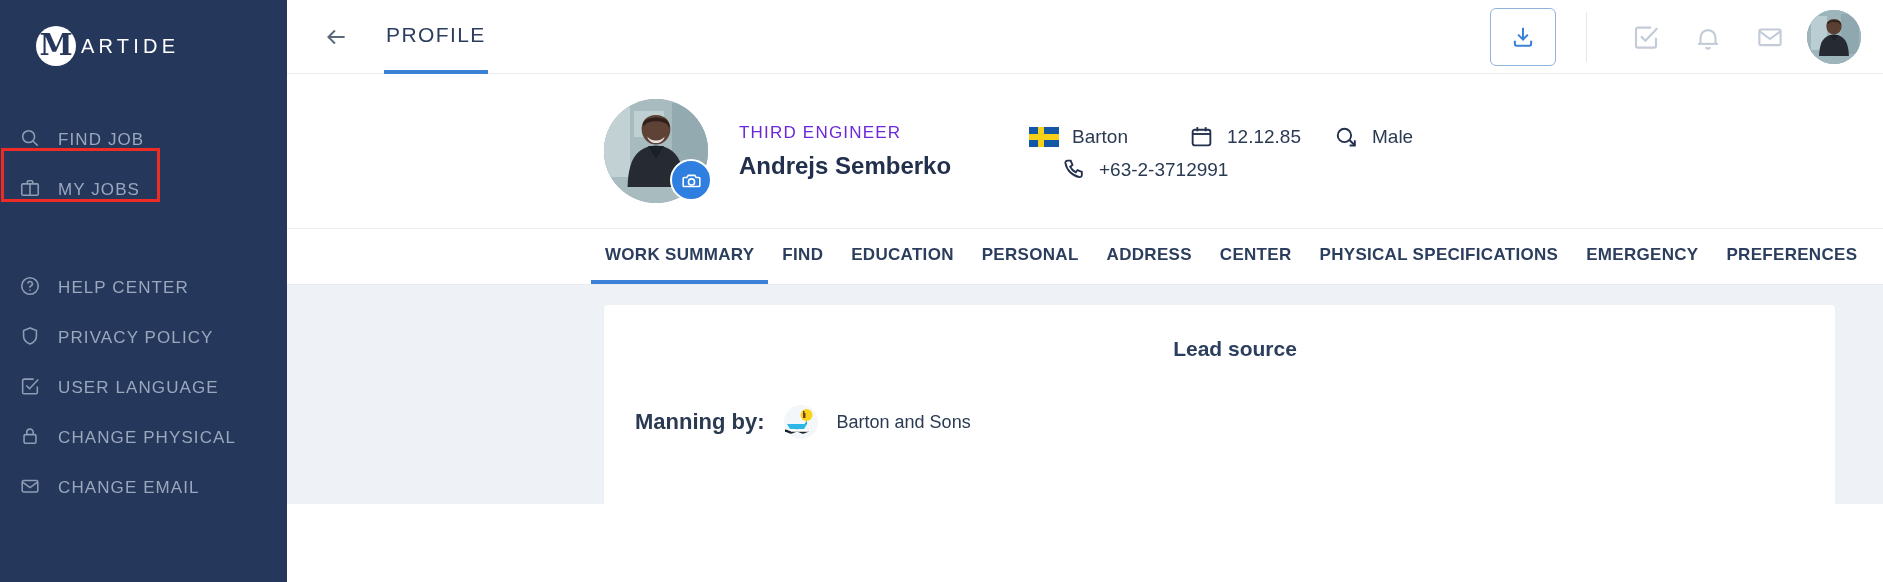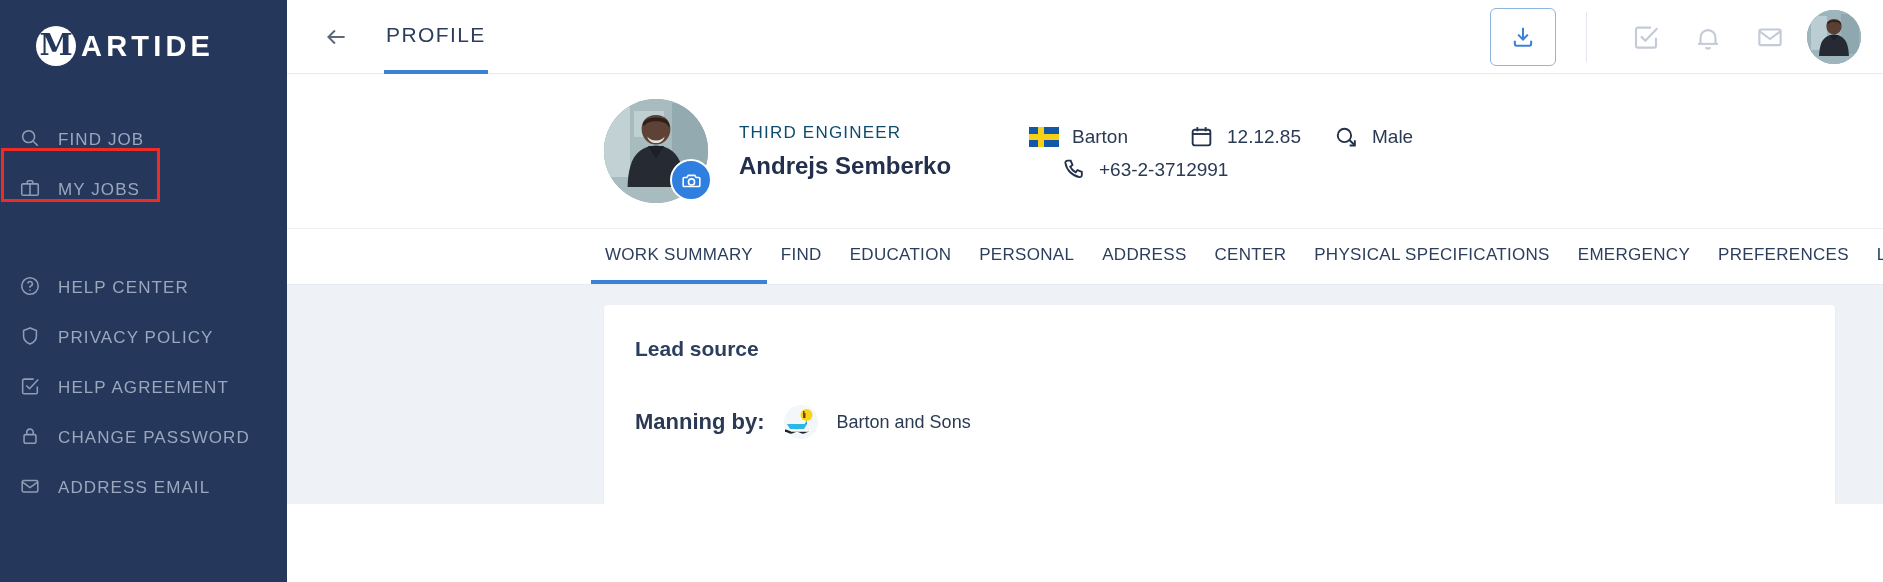--- a/index.html
+++ b/index.html
@@ -32,23 +32,23 @@
     flex: 0 0 40px;
   }
   .brand-mark span {
     font-size: 30px; line-height: 1; font-weight: 700;
     color: #25385c;
     font-family: "DejaVu Serif", serif;
     margin-top: -2px;
   }
   .brand-word {
     color: #ffffff;
-    font-size: 29px;
+    font-size: 20px;
     letter-spacing: 4.2px;
-    font-weight: 700;
+    font-weight: 400;
     margin-left: 2px;
   }
   .nav { margin-top: 26px; }
   .nav-item {
     display: flex; align-items: flex-end;
     gap: 16px;
     height: 50px;
     padding-left: 18px;
     color: #9aa7bd;
     font-size: 17px;
@@ -130,21 +130,21 @@
   .cam-badge {
     position: absolute; right: -4px; bottom: 2px;
     width: 42px; height: 42px; border-radius: 50%;
     background: #2f7fe0;
     display: flex; align-items: center; justify-content: center;
     cursor: pointer;
     border: 2px solid #fff;
   }
   .identity { margin-left: 31px; width: 290px; flex: 0 0 290px; }
   .role {
-    color: #0c4a6e; font-size: 17px; letter-spacing: 1.2px;
+    color: #6d28d9; font-size: 17px; letter-spacing: 1.2px;
     margin-bottom: 9px;
   }
   .pname { color: #22304d; font-size: 24px; font-weight: 700; }
 
   .meta { display: flex; flex-direction: column; gap: 8px; padding-top: 4px; }
   .meta-row { display: flex; align-items: center; }
   .meta-item { display: flex; align-items: center; gap: 13px; }
   .meta-item .mtxt { color: #2b3a53; font-size: 19px; }
   .meta-item svg { stroke: #22304d; fill: none; stroke-width: 1.8; }
   .flag {
@@ -157,39 +157,41 @@
   
   .tabs {
     height: 56px; flex: 0 0 56px;
     display: flex; align-items: stretch;
     padding-left: 304px;
     gap: 0;
     border-bottom: 1px solid #e8ecf1;
     background: #fff;
     overflow: hidden;
     white-space: nowrap;
+    font-weight: bold;
   }
   .tab {
     display: flex; align-items: center;
     padding: 0 14px;
     font-size: 17px;
     letter-spacing: 0.3px;
     color: #2c3e5d;
     cursor: pointer;
     border-bottom: 4px solid transparent;
     flex: 0 0 auto;
   }
   .tab.active { border-bottom-color: #3b82d6; }
 
   
   .content {
     flex: 1 1 auto;
     background: #eef1f6;
     padding: 20px 48px 0 317px;
     overflow: hidden;
+    text-align: center;
   }
   .card {
     background: #ffffff;
     border-radius: 4px;
     padding: 32px 0 0 31px;
     height: 300px;
     box-shadow: 0 1px 2px rgba(30,45,70,0.05);
   }
   .card-title { font-size: 21px; color: #2c3e5d; font-weight: 700; }
   .manning-row {
@@ -261,41 +263,41 @@
         <span>PRIVACY POLICY</span>
       </div>
 
       <div class="nav-item">
         <span class="ic">
           <svg viewBox="0 0 24 24" width="22" height="22">
               <path d="M20 12.5V19a1.5 1.5 0 0 1-1.5 1.5h-13A1.5 1.5 0 0 1 4 19V6a1.5 1.5 0 0 1 1.5-1.5H16"></path>
               <polyline points="8,11.5 11.5,15 21,5"></polyline>
             </svg>
         </span>
-        <span>HELP AGREEMENT</span>
+        <span>USER LANGUAGE</span>
       </div>
 
       <div class="nav-item">
         <span class="ic">
           <svg viewBox="0 0 24 24" width="22" height="22">
               <rect x="5.5" y="10.5" width="13" height="9.5" rx="1.6"></rect>
               <path d="M8.5 10.5V8a3.5 3.5 0 0 1 7 0v2.5"></path>
             </svg>
         </span>
-        <span>CHANGE PASSWORD</span>
+        <span>CHANGE PHYSICAL</span>
       </div>
 
       <div class="nav-item">
         <span class="ic">
           <svg viewBox="0 0 24 24" width="22" height="22">
               <rect x="3.5" y="6" width="17" height="12.5" rx="1.6"></rect>
               <polyline points="3.5,7.6 12,13.8 20.5,7.6"></polyline>
             </svg>
         </span>
-        <span>ADDRESS EMAIL</span>
+        <span>CHANGE EMAIL</span>
       </div>
 
     </nav>
   </aside>
 
   <section class="main">
 
     <header class="topbar">
       <div class="back-arrow">
         <svg viewBox="0 0 24 24" width="26" height="26" fill="none" stroke="#5b6878" stroke-width="1.8">

